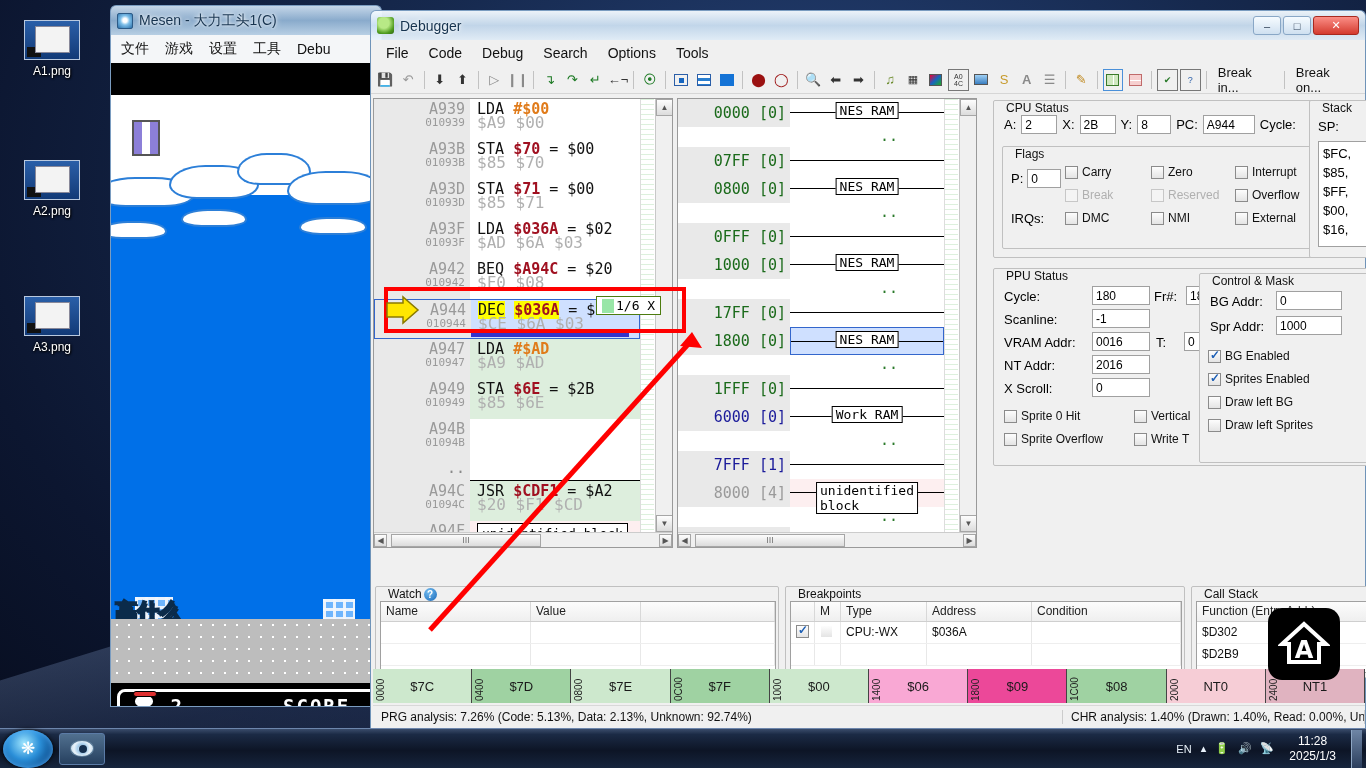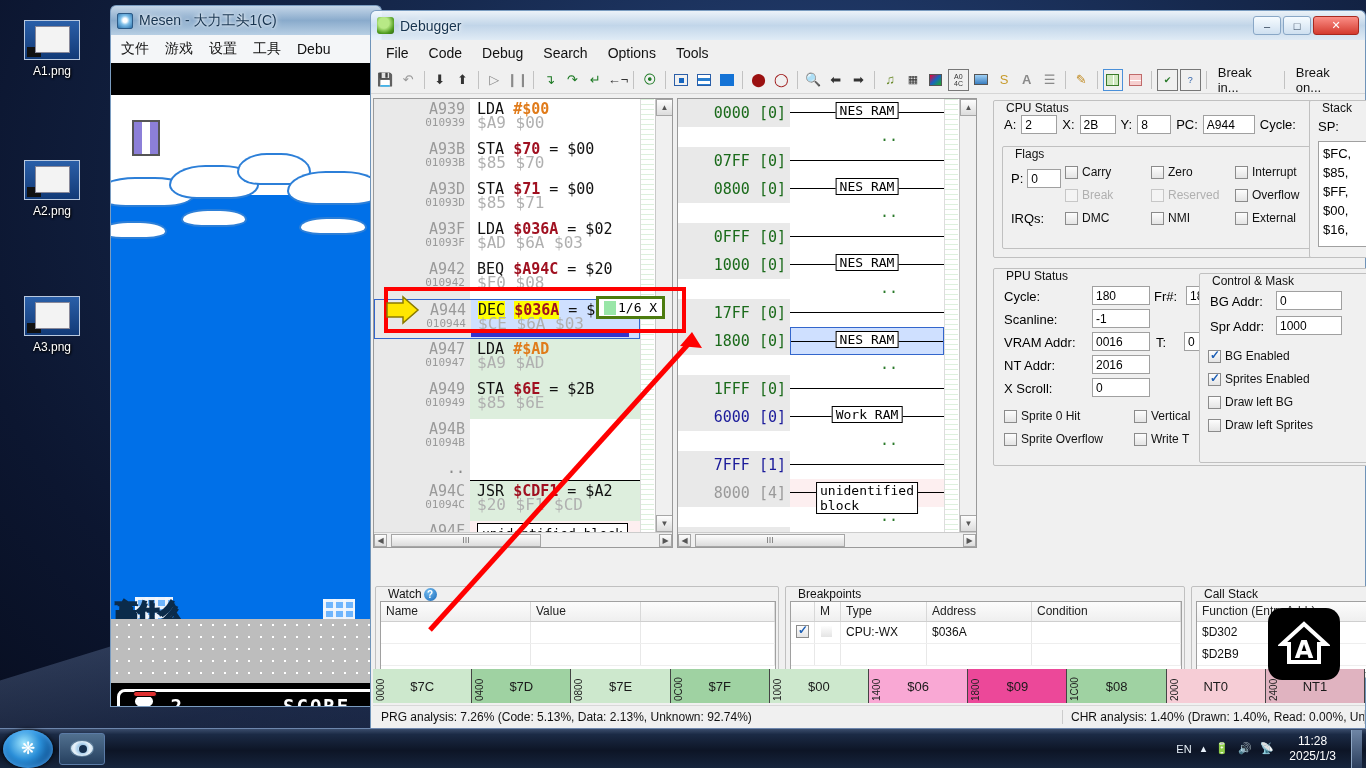--- a/index.html
+++ b/index.html
@@ -176,21 +176,21 @@
   #memstrip{ position:absolute; left:2px; bottom:26px; width:992px; height:34px; display:flex; }
   .mseg{ flex:1; border-right:1px solid #444; display:flex; align-items:center; position:relative; justify-content:center; font-size:13px; color:#1a1a1a;}
   .mseg .vert{ position:absolute; left:2px; top:2px; bottom:2px; writing-mode:vertical-rl; transform:rotate(180deg);
                font-size:10px; font-family:"Liberation Sans",sans-serif; color:#222;}
   #statusbar{ position:absolute; left:2px; bottom:2px; width:992px; height:22px; background:#f0f0f0; border-top:1px solid #d8d8d8;
               display:flex; align-items:center; font-size:12px; color:#111;}
   #statusbar .sb{ padding:0 8px; border-right:1px solid #ccc; white-space:nowrap; overflow:hidden;}
   
   #annot{ position:absolute; inset:0; pointer-events:none; }
   .redbox{ position:absolute; border:4px solid #ff0000; }
-  #tooltip{ position:absolute; background:#fff; border:3px solid #4d7c0f; font-family:"DejaVu Sans Mono", monospace; font-size:13px; padding:1px 5px;}
+  #tooltip{ position:absolute; background:#fff; border:1px solid #4d7c0f; font-family:"DejaVu Sans Mono", monospace; font-size:13px; padding:1px 5px;}
   #tooltip .chip{ display:inline-block; width:12px;height:14px; background:#99e6a7; vertical-align:-3px; margin-right:2px;}
   
   #wmlogo{ position:absolute; right:26px; bottom:88px; width:72px; height:72px; background:#000; border-radius:14px;
            display:flex; align-items:center; justify-content:center; }
 </style>
 </head>
 <body>
 
 <div id="desktop">
   <div class="mountain"></div>

